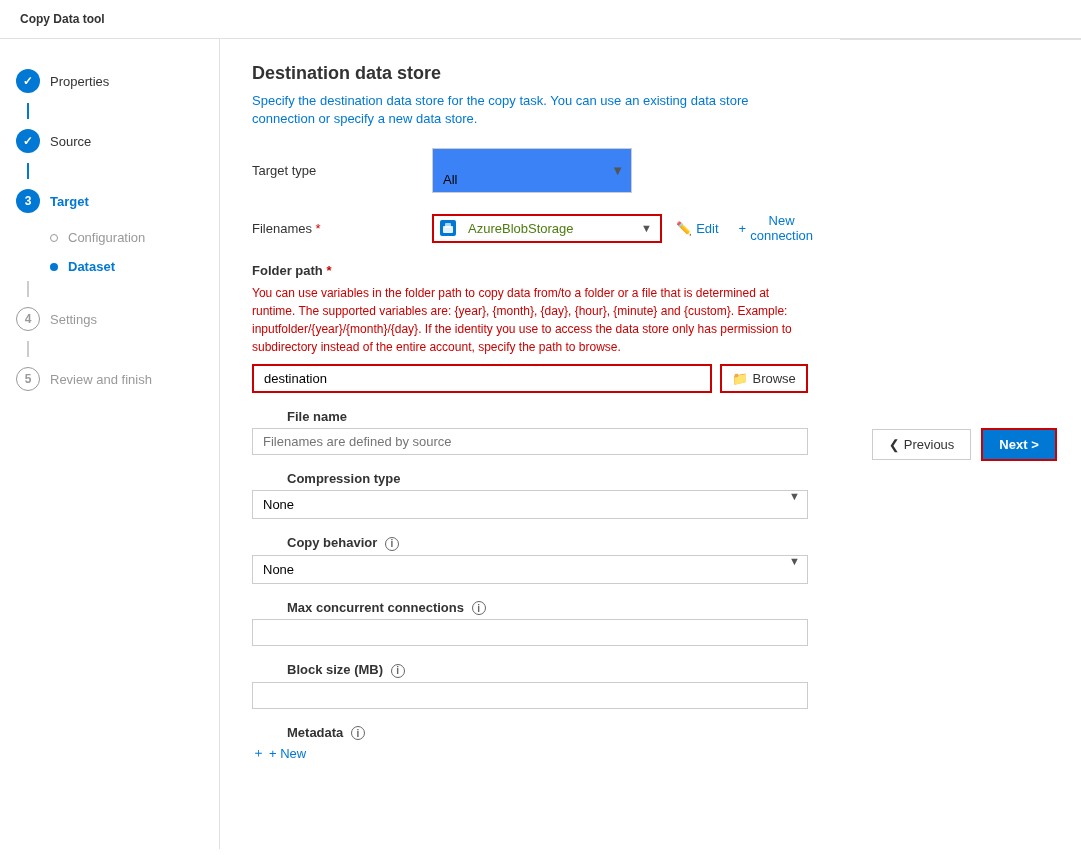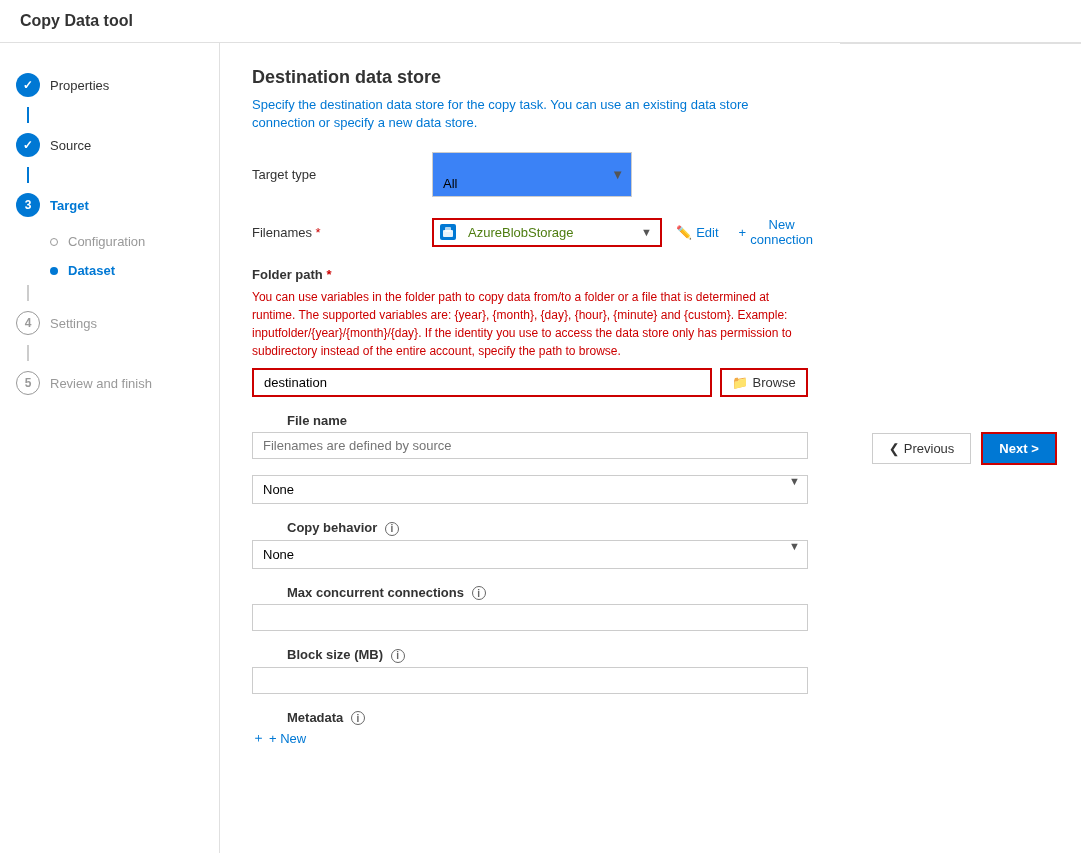--- a/index.html
+++ b/index.html
@@ -1,21 +1,21 @@
 <!DOCTYPE html>
 <html><head>
   <meta charset="utf-8">
   <style>
     * { box-sizing: border-box; margin: 0; padding: 0; }
     body { font-family: 'Segoe UI', Arial, sans-serif; font-size: 13px; color: #333; background: #fff; }
 
     .app-header {
       padding: 12px 20px;
       border-bottom: 1px solid #e0e0e0;
-      font-size: 16px;
+      font-size: 12px;
       font-weight: 600;
       color: #333;
     }
 
     .main-layout {
       display: flex;
       height: calc(855px - 45px);
     }
 
     
@@ -548,20 +548,21 @@
           </button>
         </div>
       </div>
 
       <div class="form-section">
         <div class="section-label">File name</div>
         <input type="text" class="text-input" placeholder="Filenames are defined by source" style="">
       </div>
 
       <div class="form-section">
+        <div class="section-label">Compression type</div>
         <div class="select-full-wrapper">
           <select class="select-full">
             <option>None</option>
           </select>
           <span class="drop-arrow">▼</span>
         </div>
       </div>
 
       <div class="form-section">
         <div class="section-label">

